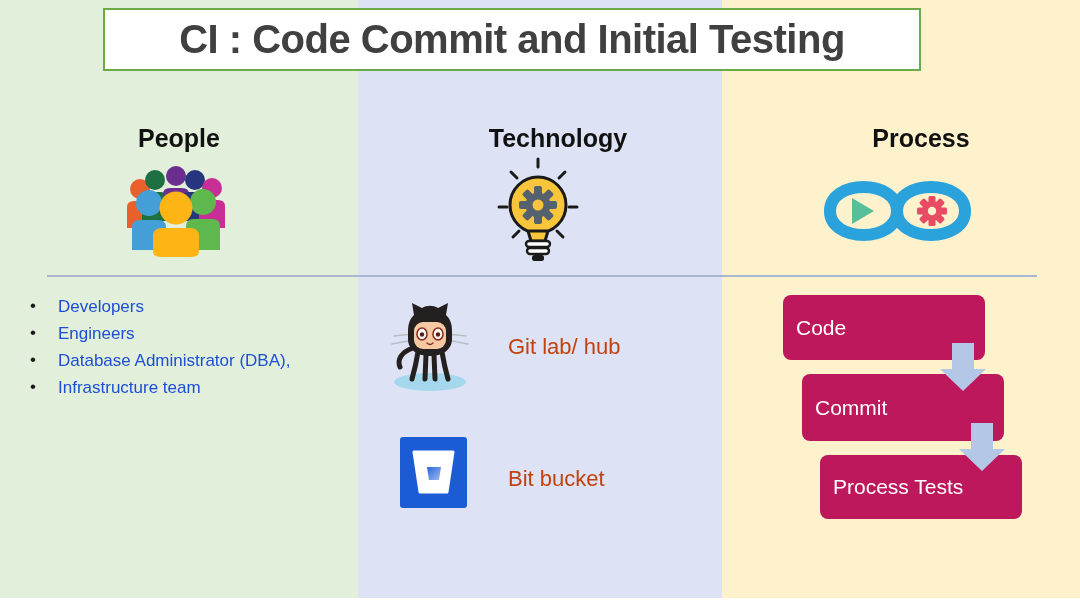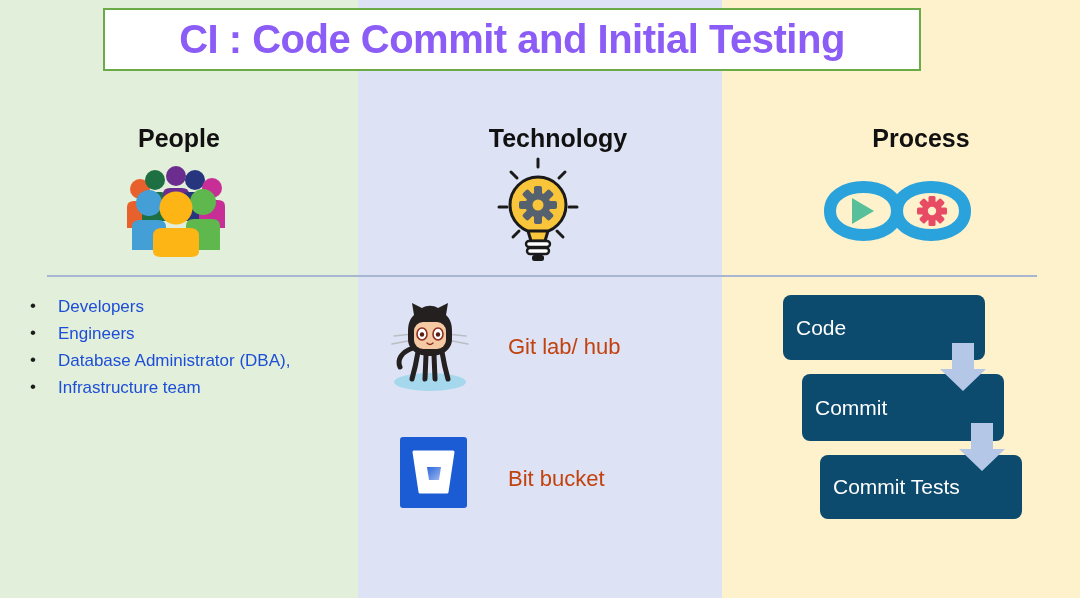--- a/index.html
+++ b/index.html
@@ -19,21 +19,21 @@
 
   .title-box {
     position: absolute;
     left: 103px; top: 8px;
     width: 818px; height: 63px;
     background: #ffffff;
     border: 2px solid #6aab47;
     display: flex; align-items: center; justify-content: center;
   }
   .title-text {
-    font-size: 40px; font-weight: bold; color: #8b5cf6;
+    font-size: 40px; font-weight: bold; color: #404040;
     letter-spacing: -0.5px; white-space: nowrap;
   }
 
   .col-header {
     position: absolute; top: 124px;
     font-size: 25px; font-weight: bold; color: #111111;
     text-align: center;
   }
   .hdr-people     { left: 0;    width: 358px; }
   .hdr-technology { left: 358px; width: 364px; padding-left: 36px; }
@@ -72,21 +72,21 @@
     left: 508px;
     font-size: 22px; color: #c2410c;
     white-space: nowrap;
   }
   .lbl-git { top: 334px; }
   .lbl-bit { top: 466px; text-align: center; }
 
   .step {
     position: absolute;
     width: 202px; height: 65px;
-    background: #0c4a6e;
+    background: #be185d;
     border-radius: 8px;
     color: #ffffff;
     font-size: 21px;
     display: flex; align-items: center;
     padding-left: 13px;
   }
   .step-code   { left: 783px; top: 295px; }
   .step-commit { left: 802px; top: 374px; height: 67px; }
   .step-static { left: 820px; top: 455px; height: 64px; }
 
@@ -238,21 +238,21 @@
   </svg>
   <div class="tool-label lbl-bit">Bit bucket</div>
 
   <div class="step step-code">
     <span>Code</span>
   </div>
   <div class="step step-commit">
     <span>Commit</span>
   </div>
   <div class="step step-static">
-    <span>Commit Tests</span>
+    <span>Process Tests</span>
   </div>
 
   <svg class="step-arrow arrow-1" width="46" height="48" viewBox="0 0 46 48">
     <polygon points="12,0 34,0 34,26 46,26 23,48 0,26 12,26" fill="#b4c7e7"></polygon>
   </svg>
   <svg class="step-arrow arrow-2" width="46" height="48" viewBox="0 0 46 48">
     <polygon points="12,0 34,0 34,26 46,26 23,48 0,26 12,26" fill="#b4c7e7"></polygon>
   </svg>
 
 </div>

